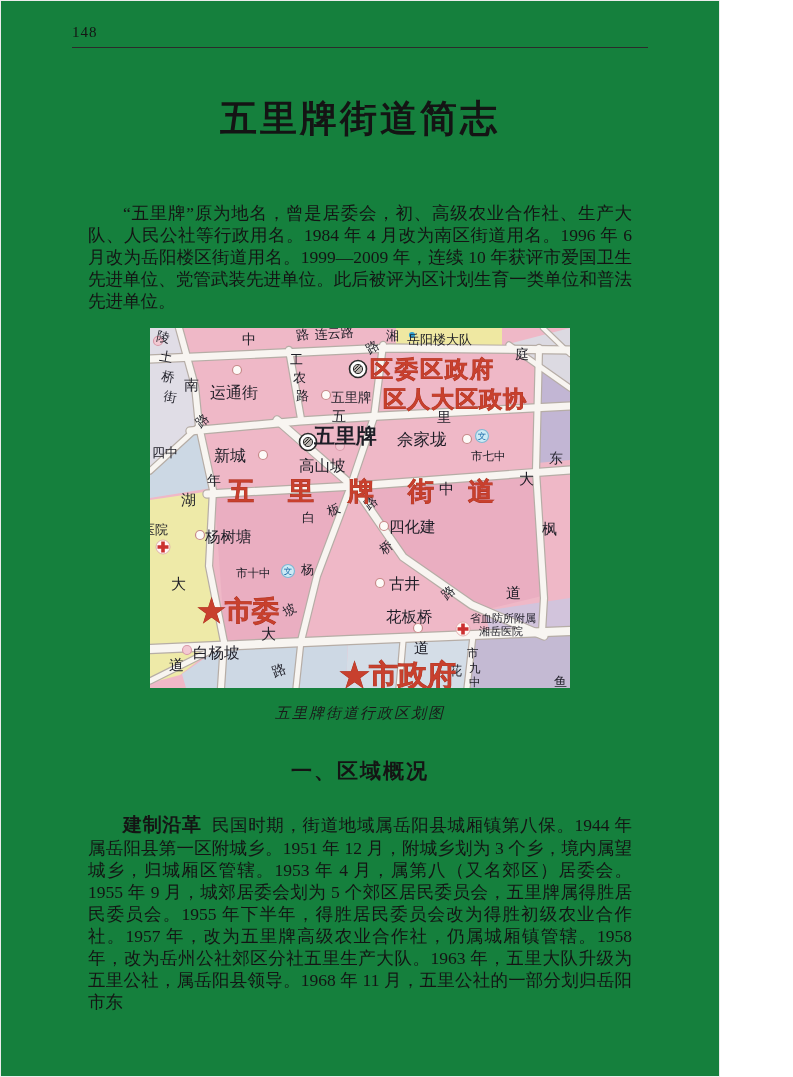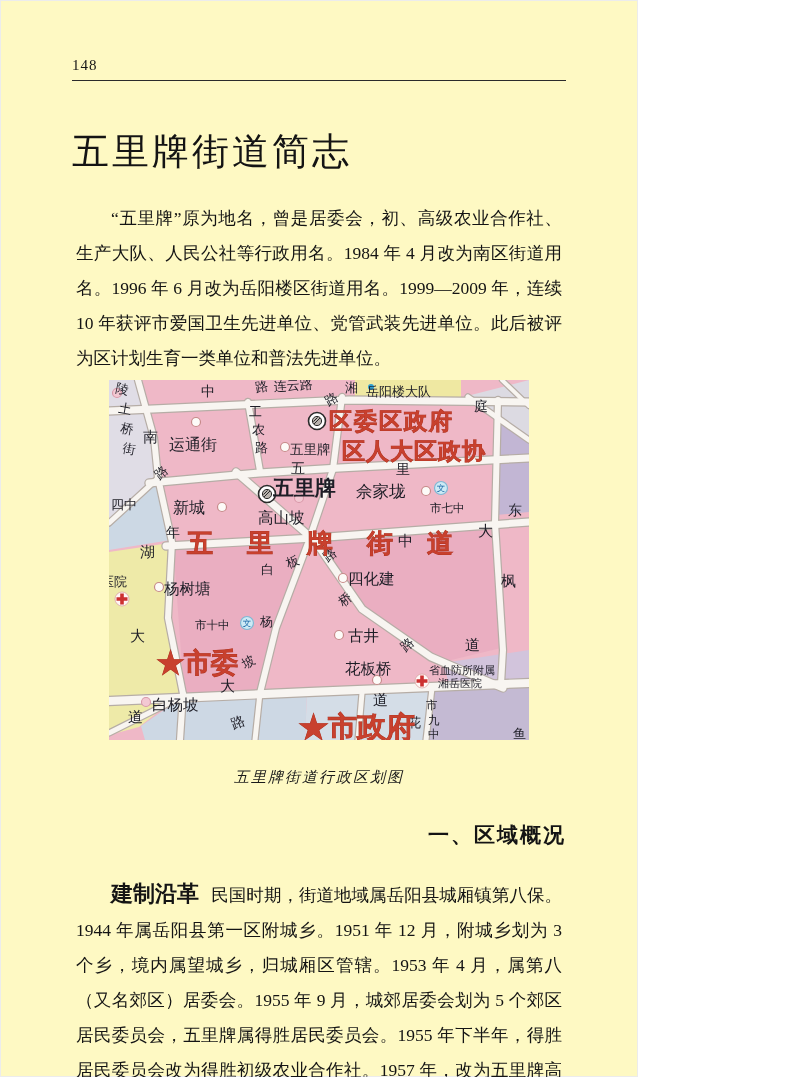--- a/index.html
+++ b/index.html
@@ -1,34 +1,34 @@
 <!DOCTYPE html>
 <html><head>
 <meta charset="utf-8">
 <style>
   html,body{margin:0;padding:0;background:#ffffff;}
   .page{
-    width:638px;height:1077px;box-sizing:border-box;
-    padding:57px 72px 40px;position:relative;
+    width:720px;height:1077px;box-sizing:border-box;
+    padding:24px 72px 40px;position:relative;
     font-family:"Liberation Serif","DejaVu Serif",serif;color:#141414;
-    box-shadow:inset 0 0 0 1px #ececec;background:#fef9c3;
+    box-shadow:inset 0 0 0 1px #ececec;background:#15803d;
   }
   header{display:flex;align-items:baseline;gap:13px;}
   .pagenum{font-size:15px;letter-spacing:1px;}
   .booktitle{font-family:"Liberation Sans","DejaVu Sans",sans-serif;font-weight:700;font-size:16.5px;letter-spacing:.5px;}
   .header-rule{border:none;border-top:1.5px solid #2b2b2b;margin:6px 0 0;}
-  h1{font-size:37px;margin:46px 0 24px;font-weight:400;letter-spacing:3px;}
-  .body-para{font-size:17.5px;line-height:35px;text-align:justify;text-indent:2em;margin:4px;}
+  h1{font-size:37px;text-align:center;margin:46px 0 58px;font-weight:700;letter-spacing:3px;}
+  .body-para{font-size:17.5px;line-height:22px;text-align:justify;text-indent:2em;margin:16px;}
   figure{margin:0;text-align:center;}
   .map-wrap{width:420px;height:360px;margin:0 auto;overflow:hidden;}
   #map-svg{display:block;width:420px;height:360px;}
   #map-svg text{font-family:"Liberation Serif","DejaVu Serif",serif;}
-  figcaption{font-size:15px;font-style:italic;margin-top:28px;letter-spacing:2px;color:#1a1a1a;}
-  h2{font-family:"Liberation Sans","DejaVu Sans",sans-serif;font-size:21px;text-align:right;margin:34px 0 29px;font-weight:700;letter-spacing:2px;}
-  .lead{font-family:Liberation Mono, monospace;font-weight:700;margin-right:.55em;font-size:22px;}
+  figcaption{font-size:15px;font-style:italic;margin-top:16px;letter-spacing:2px;color:#1a1a1a;}
+  h2{font-family:"Liberation Sans","DejaVu Sans",sans-serif;font-size:21px;text-align:center;margin:34px 0 29px;font-weight:700;letter-spacing:2px;}
+  .lead{font-family:Liberation Mono, monospace;font-weight:700;margin-right:.55em;font-size:19px;}
 </style>
 </head>
 <body>
 
 <div class="page">
 
   <header>
     <span class="pagenum">148</span>
   </header>
   <hr class="header-rule">

